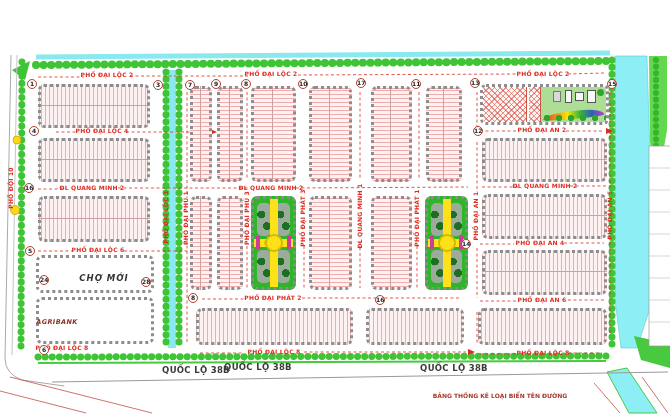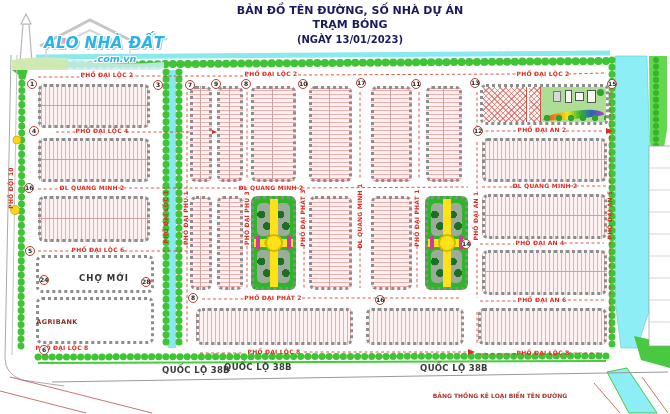--- a/index.html
+++ b/index.html
@@ -52,21 +52,21 @@
   .ctrees{left:0;right:0;bottom:0;height:8px;
       background:radial-gradient(circle 3px at 6px 4px,#2fa52f 97%,transparent) left center/12px 8px repeat-x;}
   .ctree-tr{right:2px;top:2px;width:7px;height:7px;border-radius:50%;background:#2fa52f;}
 
   
   .sl{position:absolute;color:#e02b20;font-weight:bold;font-size:6px;line-height:1;
       white-space:nowrap;letter-spacing:.2px;transform:translate(-50%,-50%);}
   .sl.v{transform:translate(-50%,-50%) rotate(-90deg);}
   .ql{position:absolute;color:#3a3a3a;font-weight:bold;font-size:8.5px;line-height:1;
       white-space:nowrap;letter-spacing:.3px;transform:translate(-50%,-50%);}
-  .lm{position:absolute;color:#333;font-weight:bold;white-space:nowrap;transform:translate(-50%,-50%);}
+  .lm{position:absolute;color:#333;font-weight:bold;white-space:nowrap;transform:translate(-50%,-50%);font-style:italic;}
   .lm-market{font-size:8.5px;letter-spacing:1px;}
   .lm-bank{font-size:6.5px;color:#8a2f23;letter-spacing:.4px;}
   .legend-note{position:absolute;color:#a8382c;font-weight:bold;font-size:6px;white-space:nowrap;
       transform:translate(-50%,-50%);}
 
   
   .mk{position:absolute;width:10px;height:10px;border-radius:50%;background:#fff;border:1px solid #b04030;
       box-sizing:border-box;color:#222;font-size:6px;line-height:8px;text-align:center;
       transform:translate(-50%,-50%);font-weight:bold;}
 
@@ -298,33 +298,15 @@
   <div class="mk" style="left:478px;top:131px;">12</div>
   <div class="mk" style="left:29px;top:188px;">16</div>
   <div class="mk" style="left:30px;top:251px;">5</div>
   <div class="mk" style="left:466px;top:244px;">14</div>
   <div class="mk" style="left:44px;top:280px;">24</div>
   <div class="mk" style="left:146px;top:282px;">28</div>
   <div class="mk" style="left:193px;top:298px;">8</div>
   <div class="mk" style="left:380px;top:300px;">16</div>
   <div class="mk" style="left:44px;top:350px;">6</div>
 
-  <div class="logo">
-    <svg width="160" height="60" viewBox="0 0 160 60">
-      <path d="M14,52 L17,14 L23,14 L26,52" fill="#ffffff" stroke="#b8b8b8" stroke-width="1.2"></path>
-      <path d="M15,14 L20,4 L25,14 Z" fill="#ffffff" stroke="#b8b8b8" stroke-width="1.2"></path>
-      <path d="M34,36 L84,10 L130,33" stroke="#c6c6c6" stroke-width="3" fill="none"></path>
-      <path d="M52,36 L84,20 L114,35" stroke="#d5d5d5" stroke-width="2" fill="none"></path>
-      <path d="M40,36 L40,54 M124,33 L124,54" stroke="#dadada" stroke-width="1.5"></path>
-      <rect x="56" y="28" width="5" height="5" fill="#eda0ac"></rect>
-      <path d="M6,52 Q40,44 75,50 T158,52 L158,60 L6,60 Z" fill="#cdeef5" opacity="0.85"></path>
-      <path d="M6,50 Q32,45 62,49 L62,60 L6,60 Z" fill="#cfe9ad" opacity="0.9"></path>
-    </svg>
-    <div class="logo-name">ALO NHÀ ĐẤT</div>
-    <div class="logo-domain">.com.vn</div>
-  </div>
-
-  <div class="title">
-    <div class="t1">BẢN ĐỒ TÊN ĐƯỜNG, SỐ NHÀ DỰ ÁN TRẠM BÓNG</div>
-    <div class="t2">(NGÀY 13/01/2023)</div>
-  </div>
+
 
 </div>
 
 </body></html>

